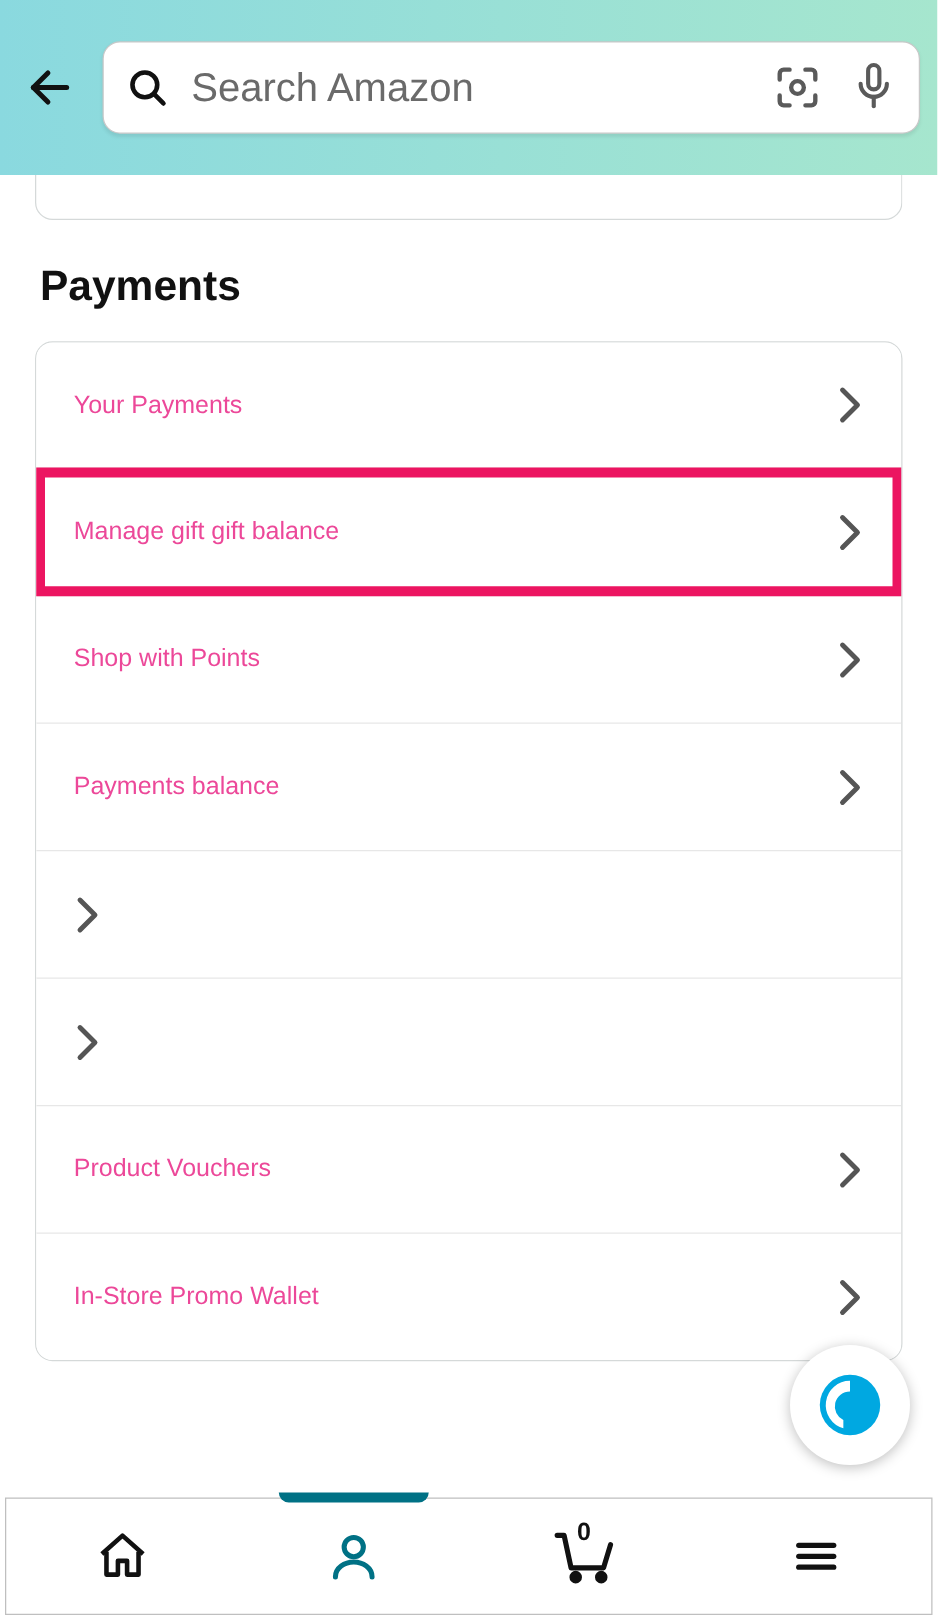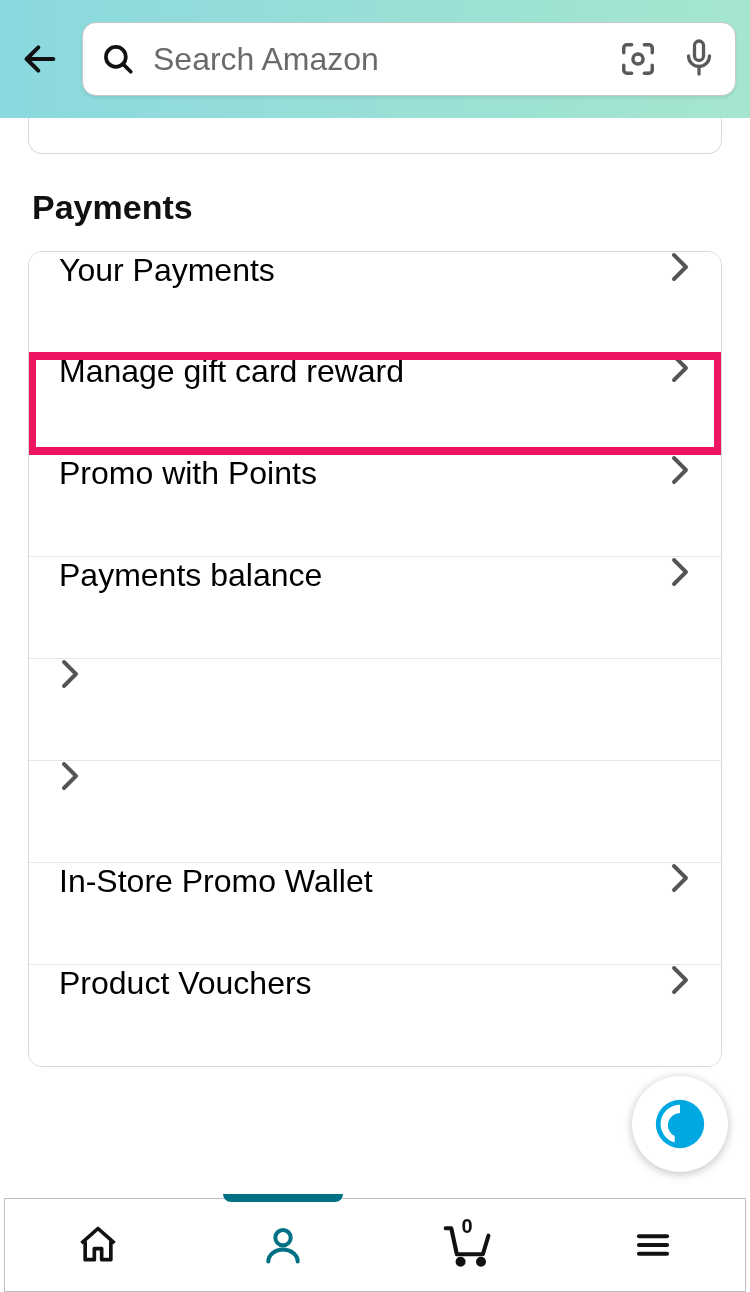--- a/index.html
+++ b/index.html
@@ -1,19 +1,19 @@
 <!DOCTYPE html>
 <html><head>
 <meta charset="utf-8">
 <style>
   * { margin: 0; padding: 0; box-sizing: border-box; }
   html, body { width: 750px; height: 1292px; font-family: -apple-system, "Helvetica Neue", Arial, sans-serif; background: #fff; color: #111; overflow: hidden; }
 
   .header {
-    height: 118px;
+    height: 140px;
     background: linear-gradient(to right, #8ad9df, #a6e6ce);
     display: flex;
     align-items: center;
     padding: 0 14px 0 14px;
     gap: 16px;
   }
   .back-btn { width: 52px; height: 52px; display:flex; align-items:center; justify-content:center; }
   .search-bar {
     flex: 1;
     height: 74px;
@@ -51,23 +51,24 @@
 
   .card {
     border: 1px solid #d5d9d9;
     border-radius: 14px;
     overflow: hidden;
   }
   .row {
     height: 102px;
     padding: 0 30px;
     display: flex;
+    align-items: center;
     justify-content: space-between;
-    font-size: 32px;
-    color: #000000;
+    font-size: 20px;
+    color: #ec4899;
     border-top: 1px solid #e7e7e7;
     background:#fff;
   }
   .row:first-child { border-top: none; height: 100px; }
   .row-label { flex:1; }
   .highlight {
     position: relative;
   }
   .highlight::after {
     content:"";
@@ -158,27 +159,27 @@
   <h2 class="section-title">Payments</h2>
 
   <div class="card" id="payments-card">
       <div class="row">
         <span class="row-label">Your Payments</span>
         <svg width="22" height="30" viewBox="0 0 12 20" fill="none" stroke="#555" stroke-width="2.6" stroke-linecap="round" stroke-linejoin="round">
           <polyline points="2 2 10 10 2 18"></polyline>
         </svg>
       </div>
       <div class="row highlight">
-        <span class="row-label">Manage gift card reward</span>
-        <svg width="22" height="30" viewBox="0 0 12 20" fill="none" stroke="#555" stroke-width="2.6" stroke-linecap="round" stroke-linejoin="round">
-          <polyline points="2 2 10 10 2 18"></polyline>
-        </svg>
-      </div>
-      <div class="row">
-        <span class="row-label">Promo with Points</span>
+        <span class="row-label">Manage gift gift balance</span>
+        <svg width="22" height="30" viewBox="0 0 12 20" fill="none" stroke="#555" stroke-width="2.6" stroke-linecap="round" stroke-linejoin="round">
+          <polyline points="2 2 10 10 2 18"></polyline>
+        </svg>
+      </div>
+      <div class="row">
+        <span class="row-label">Shop with Points</span>
         <svg width="22" height="30" viewBox="0 0 12 20" fill="none" stroke="#555" stroke-width="2.6" stroke-linecap="round" stroke-linejoin="round">
           <polyline points="2 2 10 10 2 18"></polyline>
         </svg>
       </div>
       <div class="row">
         <span class="row-label">Payments balance</span>
         <svg width="22" height="30" viewBox="0 0 12 20" fill="none" stroke="#555" stroke-width="2.6" stroke-linecap="round" stroke-linejoin="round">
           <polyline points="2 2 10 10 2 18"></polyline>
         </svg>
       </div>
@@ -186,27 +187,27 @@
         <svg width="22" height="30" viewBox="0 0 12 20" fill="none" stroke="#555" stroke-width="2.6" stroke-linecap="round" stroke-linejoin="round">
           <polyline points="2 2 10 10 2 18"></polyline>
         </svg>
       </div>
       <div class="row">
         <svg width="22" height="30" viewBox="0 0 12 20" fill="none" stroke="#555" stroke-width="2.6" stroke-linecap="round" stroke-linejoin="round">
           <polyline points="2 2 10 10 2 18"></polyline>
         </svg>
       </div>
       <div class="row">
+        <span class="row-label">Product Vouchers</span>
+        <svg width="22" height="30" viewBox="0 0 12 20" fill="none" stroke="#555" stroke-width="2.6" stroke-linecap="round" stroke-linejoin="round">
+          <polyline points="2 2 10 10 2 18"></polyline>
+        </svg>
+      </div>
+      <div class="row">
         <span class="row-label">In-Store Promo Wallet</span>
-        <svg width="22" height="30" viewBox="0 0 12 20" fill="none" stroke="#555" stroke-width="2.6" stroke-linecap="round" stroke-linejoin="round">
-          <polyline points="2 2 10 10 2 18"></polyline>
-        </svg>
-      </div>
-      <div class="row">
-        <span class="row-label">Product Vouchers</span>
         <svg width="22" height="30" viewBox="0 0 12 20" fill="none" stroke="#555" stroke-width="2.6" stroke-linecap="round" stroke-linejoin="round">
           <polyline points="2 2 10 10 2 18"></polyline>
         </svg>
       </div>
     </div>
 </div>
 
 <div class="fab">
   <svg width="58" height="58" viewBox="0 0 24 24">
       <circle cx="12" cy="12" r="10" fill="#00a8e1"></circle>

